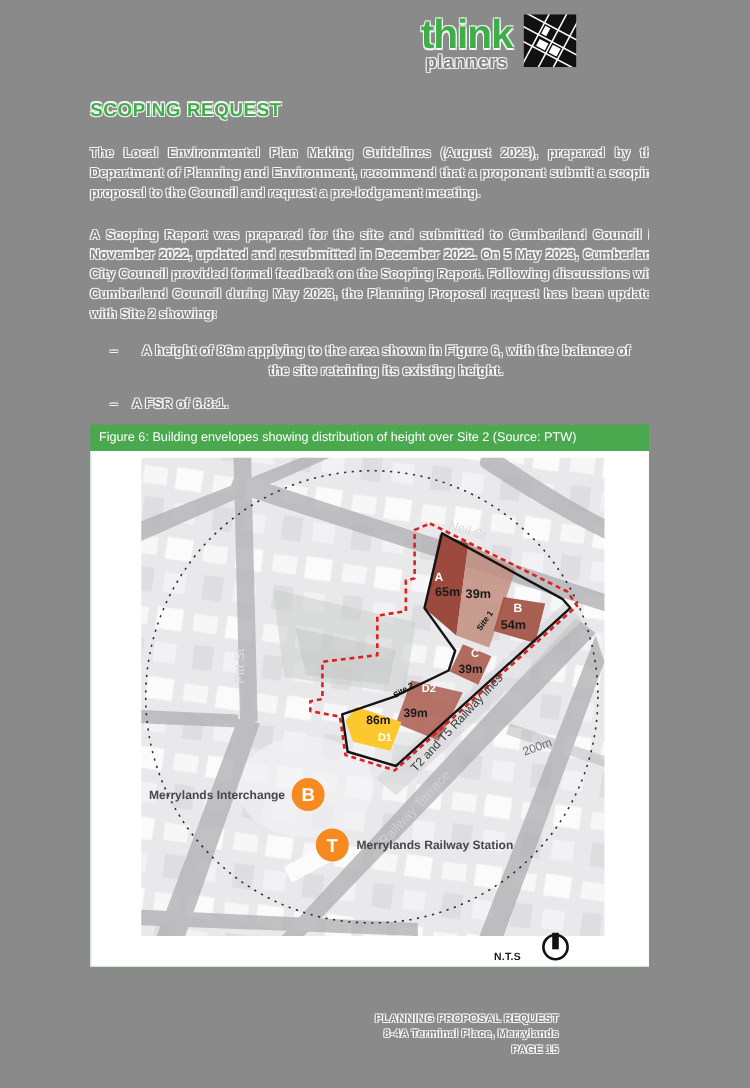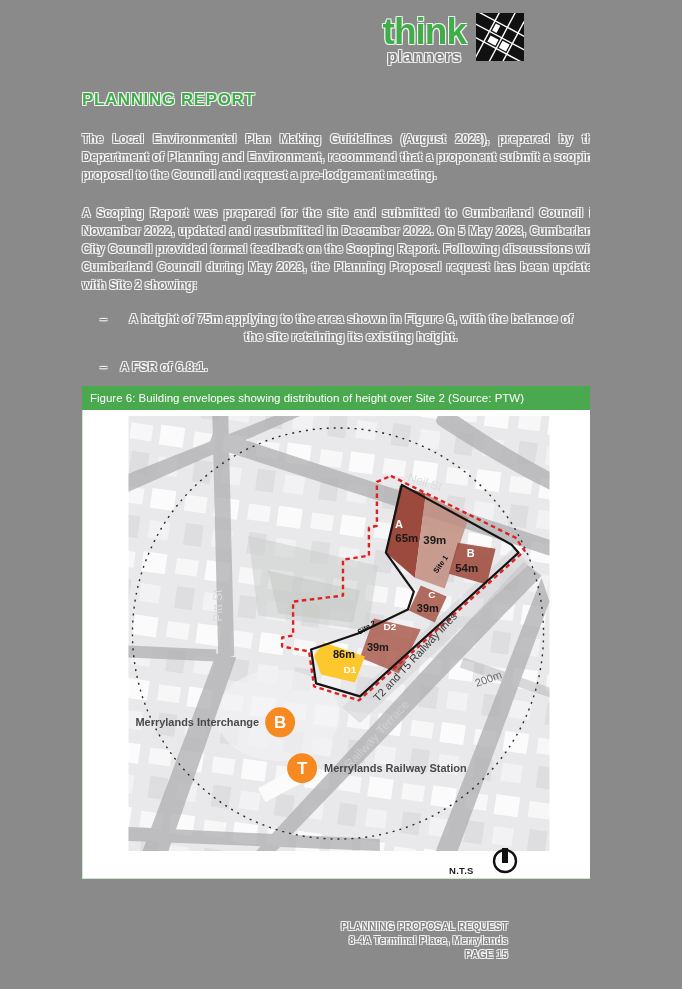--- a/index.html
+++ b/index.html
@@ -75,28 +75,28 @@
         <line x1="38" y1="-10" x2="38" y2="60"></line>
       </g>
       <g fill="#fff" transform="rotate(28 24 24)">
         <rect x="14" y="14" width="5" height="8"></rect>
         <rect x="28" y="26" width="8" height="8"></rect>
         <rect x="15" y="27" width="9" height="7"></rect>
       </g>
     </svg>
   </div>
 
-  <div class="title">PLANNING REPORT</div>
+  <div class="title">SCOPING REQUEST</div>
 
   <p class="body-copy emb para1">The Local Environmental Plan Making Guidelines (August 2023), prepared by the Department of Planning and Environment, recommend that a proponent submit a scoping proposal to the Council and request a pre-lodgement meeting.</p>
   <p class="body-copy emb para2">A Scoping Report was prepared for the site and submitted to Cumberland Council in November 2022, updated and resubmitted in December 2022. On 5 May 2023, Cumberland City Council provided formal feedback on the Scoping Report. Following discussions with Cumberland Council during May 2023, the Planning Proposal request has been updated with Site 2 showing:</p>
 
   <div class="bullet emb bullet1">
     <span class="dash">–</span>
-    <span>A height of 75m applying to the area shown in Figure 6, with the balance of the site retaining its existing height.</span>
+    <span>A height of 86m applying to the area shown in Figure 6, with the balance of the site retaining its existing height.</span>
   </div>
   <div class="bullet emb bullet2">
     <span class="dash">–</span>
     <span>A FSR of 6.8:1.</span>
   </div>
 
   <div class="figure">
     <div class="fig-caption">Figure 6: Building envelopes showing distribution of height over Site 2 (Source: PTW)</div>
     <div class="fig-panel">
 

